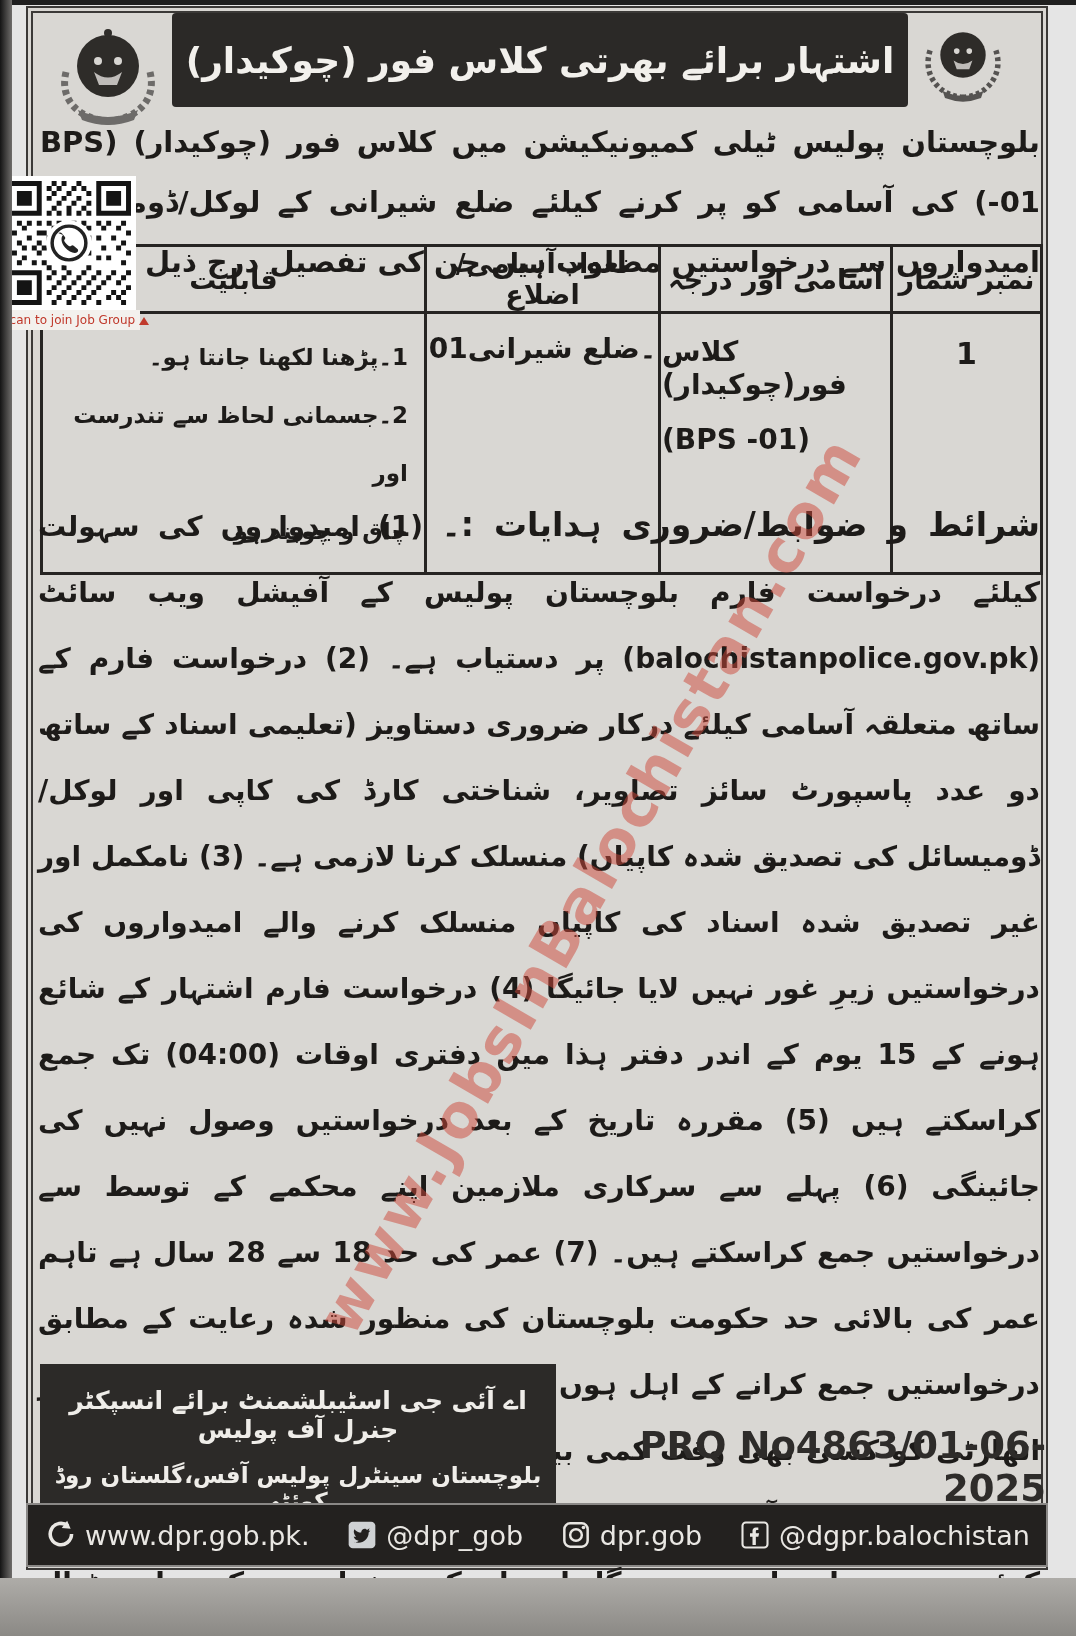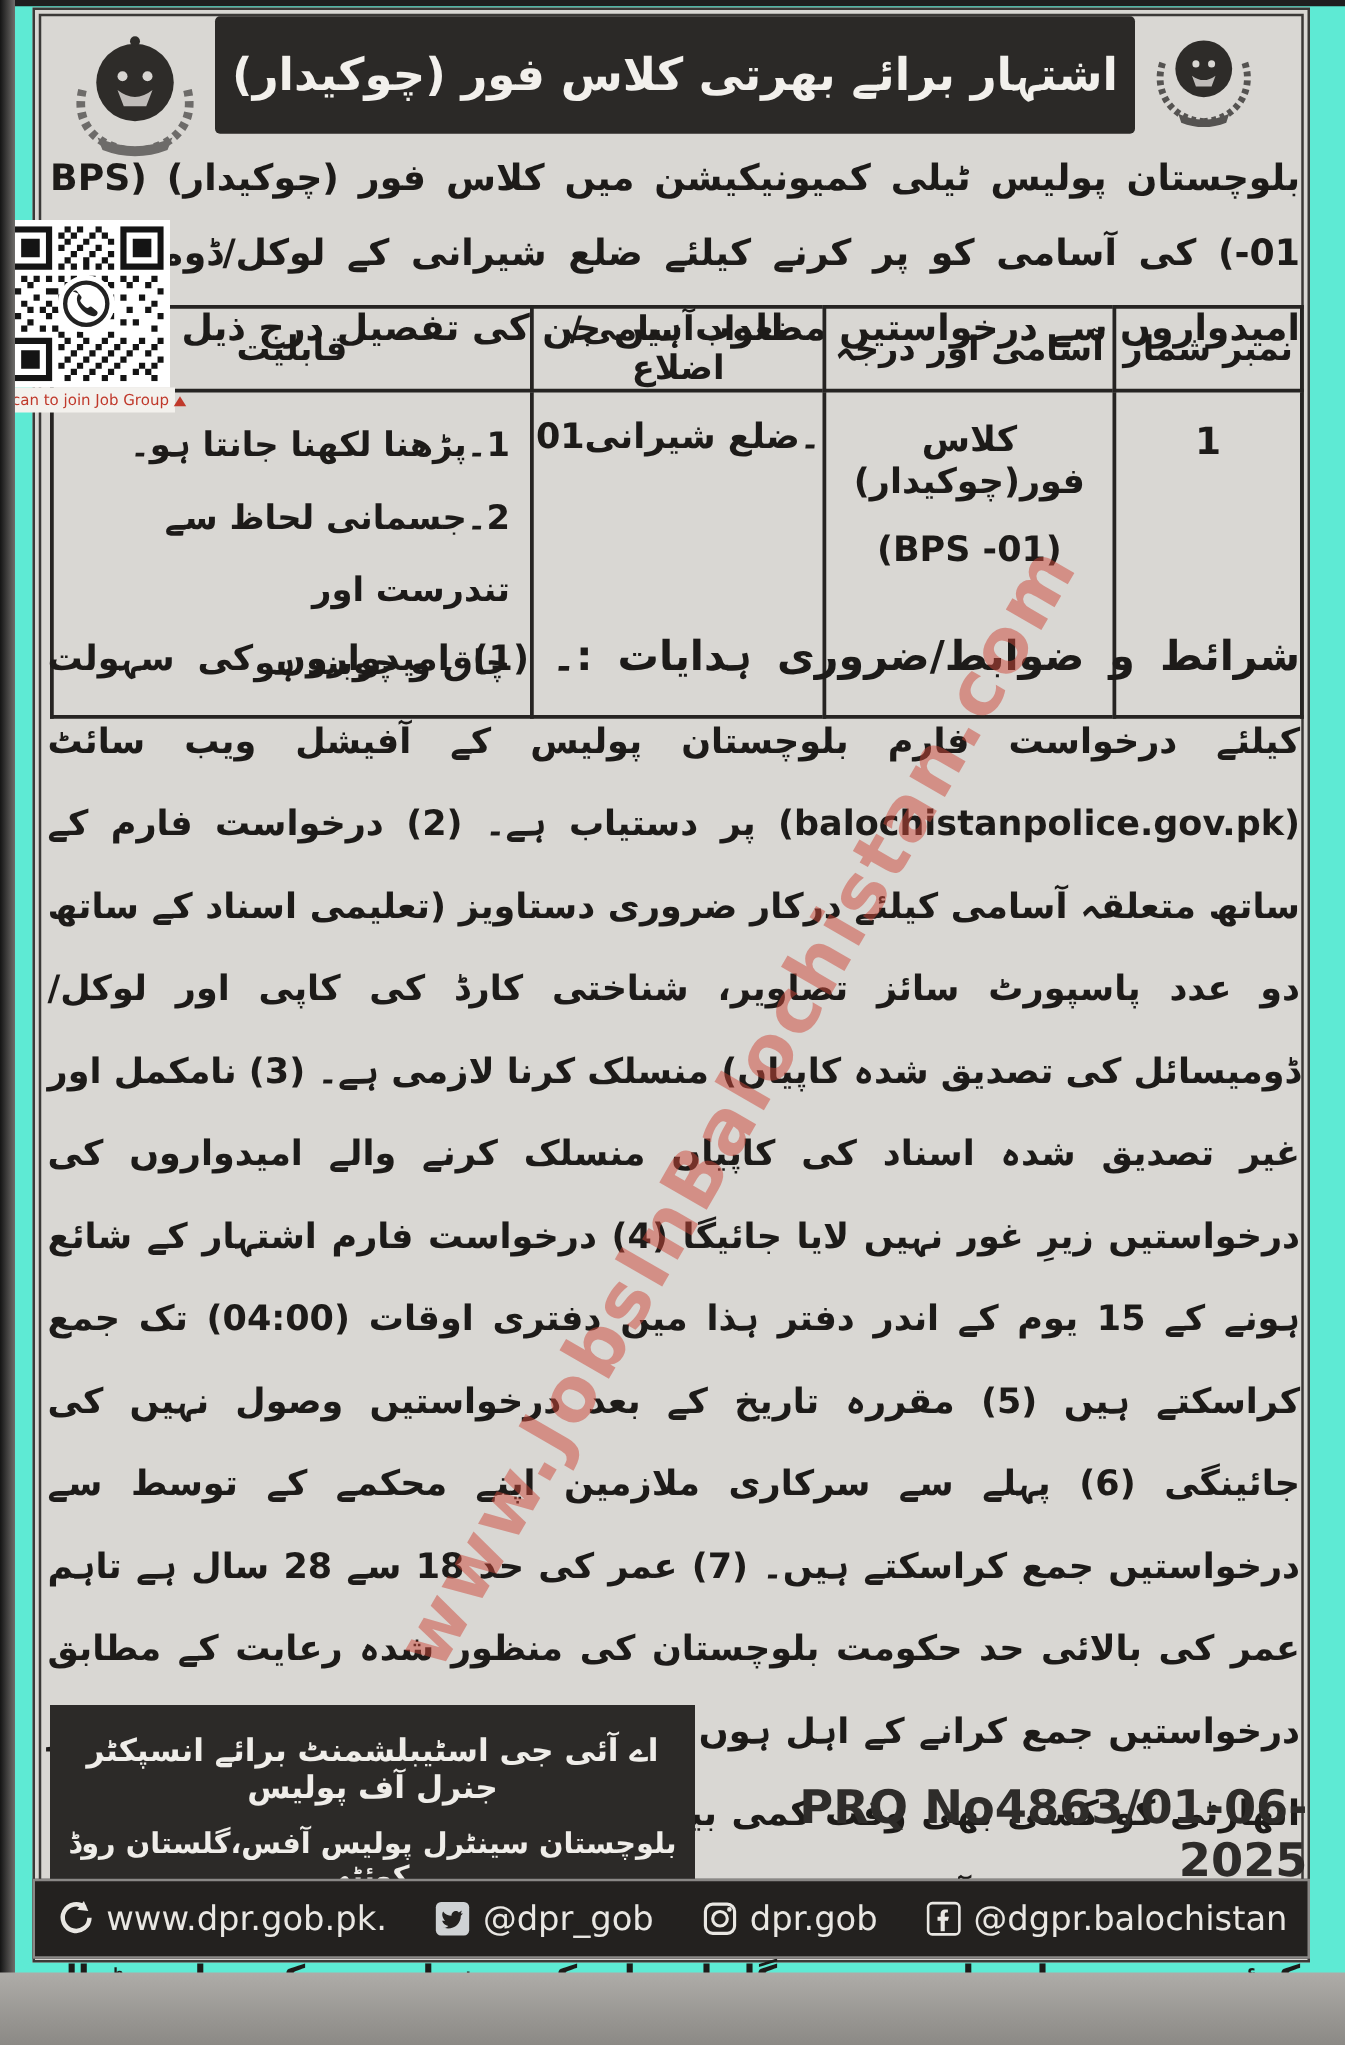--- a/index.html
+++ b/index.html
@@ -1,16 +1,16 @@
 <!DOCTYPE html>
 <html><head>
 <meta charset="utf-8">
 <style>
   html,body{margin:0;padding:0;background:#9e9c98;}
-  .page{position:relative;width:1076px;height:1636px;background:#5eead4;overflow:hidden;
+  .page{position:relative;width:1076px;height:1636px;background:#e5e5e5;overflow:hidden;
         font-family:"DejaVu Sans",sans-serif;color:#1d1b19;}
   .paper{position:absolute;left:26px;top:6px;width:1022px;height:1564px;background:#d9d7d3;
          border:7px double #3b3937;box-sizing:border-box;}
   .scan-left{position:absolute;left:0;top:0;width:12px;height:1636px;
              background:linear-gradient(90deg,#141414,#6f6d6b);z-index:8;}
   .scan-top{position:absolute;left:0;top:0;width:100%;height:5px;background:#1f1f1f;z-index:8;}
   .scan-bottom{position:absolute;left:0;top:1578px;width:100%;height:58px;
                background:linear-gradient(#aeaca8,#8b8985);z-index:8;}
 
   .title-bar{position:absolute;left:172px;top:13px;width:736px;height:94px;background:#2b2927;
@@ -29,25 +29,25 @@
               text-align:center;white-space:nowrap;}
   .qr-caption .arrow{display:inline-block;width:0;height:0;border-left:5px solid transparent;
               border-right:5px solid transparent;border-bottom:8px solid #c0392b;margin-left:4px;
               vertical-align:middle;}
 
   table.vacancy{position:absolute;left:40px;top:244px;width:1000px;border-collapse:collapse;
         direction:rtl;table-layout:fixed;z-index:2;}
   table.vacancy th,table.vacancy td{border:3px solid #262422;font-weight:bold;vertical-align:top;}
   table.vacancy th{height:52px;font-size:27px;text-align:center;vertical-align:middle;}
   td.serial{text-align:center;font-size:30px;padding-top:22px;}
-  td.post{text-align:center;font-size:28px;}
+  td.post{text-align:left;font-size:28px;}
   td.post .l1{margin-top:20px;}
   td.post .l2{margin-top:22px;direction:ltr;}
   td.count{text-align:center;font-size:28px;padding-top:18px;direction:ltr;}
-  td.qual{text-align:right;font-size:27px;padding:14px 16px 12px 8px;line-height:58px;}
+  td.qual{text-align:right;font-size:23px;padding:14px 16px 12px 8px;line-height:58px;}
 
   .terms{position:absolute;left:38px;top:492px;width:1002px;direction:rtl;text-align:justify;
          font-size:28px;font-weight:bold;line-height:66px;z-index:2;}
   .terms .heading{font-size:33px;}
 
   .watermark{position:absolute;left:60px;top:850px;width:1060px;text-align:center;
              transform:rotate(-60deg);transform-origin:50% 50%;font-size:60px;font-weight:bold;
              color:rgba(206,72,58,0.5);letter-spacing:3px;pointer-events:none;z-index:6;}
 
   .signature-box{position:absolute;left:40px;top:1364px;width:516px;height:172px;background:#2c2a28;

